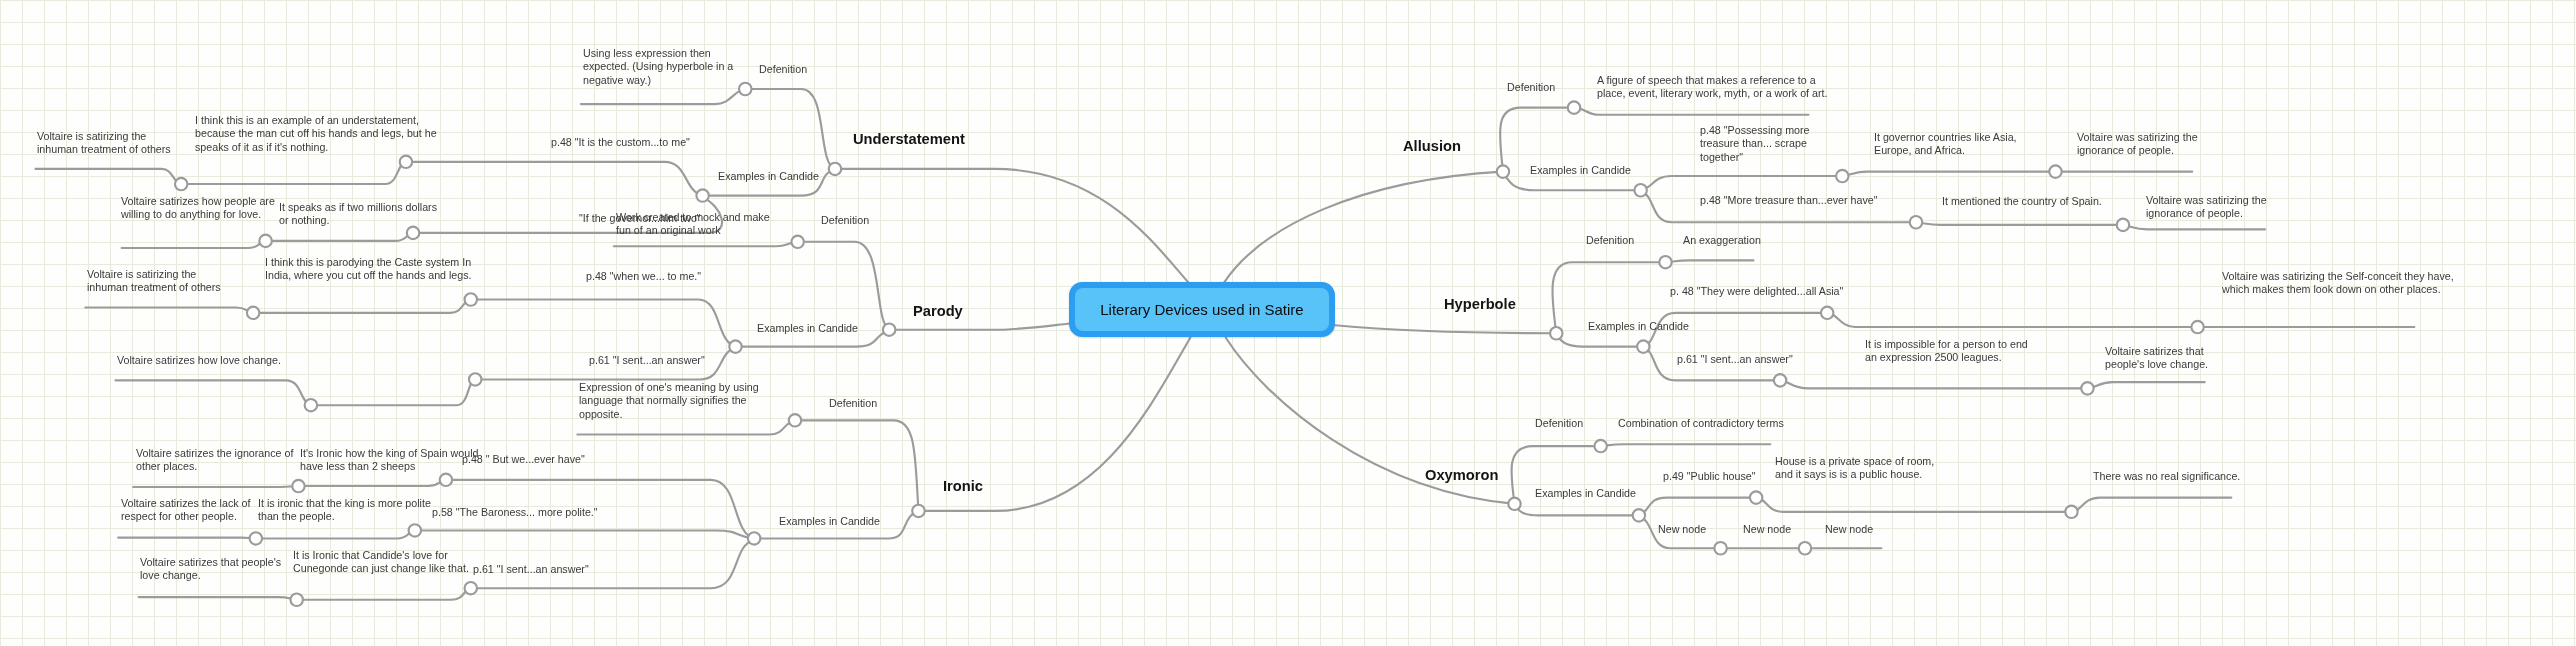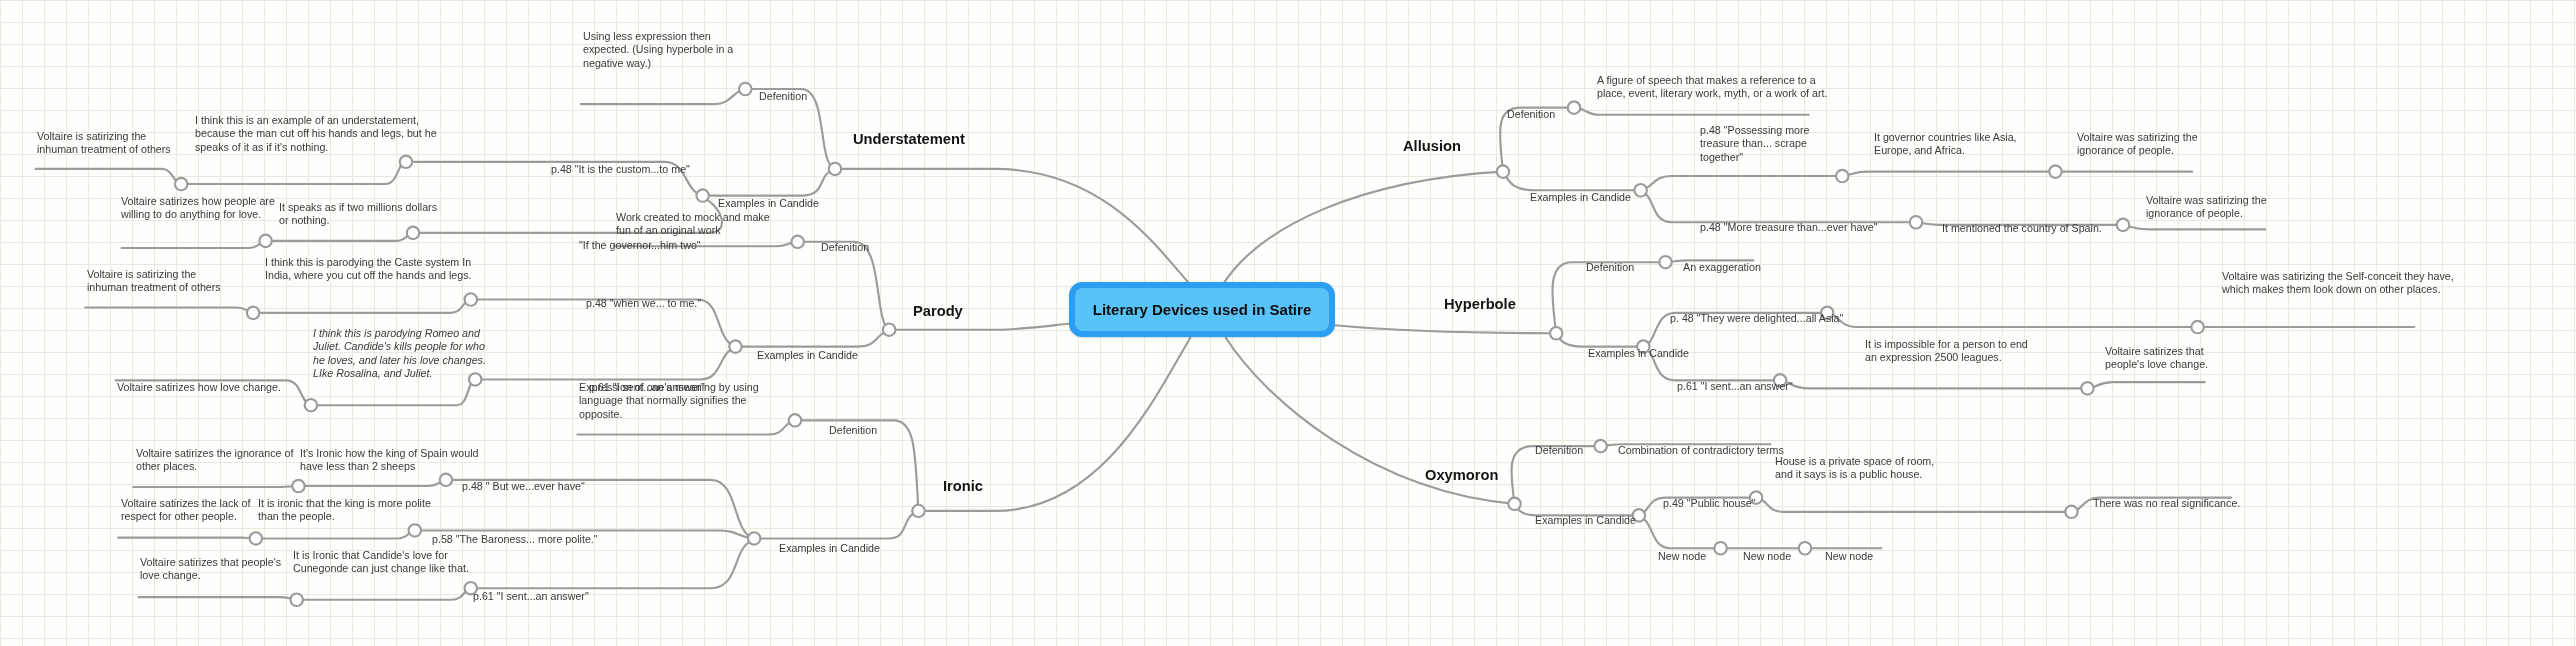--- a/index.html
+++ b/index.html
@@ -9,32 +9,32 @@
     background-color:#fefefd;
     background-image:
       linear-gradient(var(--grid,#e6ecdd) 0.9px,transparent 0.9px),
       linear-gradient(90deg,var(--grid,#e6ecdd) 0.9px,transparent 0.9px);
     background-size:22px 22px;
   }
   svg.links{position:absolute;left:0;top:0;width:2576px;height:647px;}
   svg.links path{fill:none;stroke:var(--connector,#9b9b9b);stroke-width:2.4;stroke-linecap:round;}
   svg.links circle{fill:#fff;stroke:var(--connector,#9b9b9b);stroke-width:2.4;}
   .node{position:absolute;font-size:10.7px;line-height:1.25;color:var(--text,#3a3a3a);}
-  .nw{white-space:nowrap;margin-top:27px;}
+  .nw{white-space:nowrap;}
   .it{font-style:italic;}
   .branch{position:absolute;font-size:14.7px;font-weight:bold;color:#141414;white-space:nowrap;}
   .center-outer{
     position:absolute;left:1069px;top:282px;width:266px;height:55px;box-sizing:border-box;
     background:var(--center-border,#2b9ef2);border-radius:13.3px;padding:6.2px;
     box-shadow:0 0.9px 1.8px rgba(0,0,0,.15);
   }
   .center-inner{
     width:100%;height:100%;background:var(--center-fill,#58c3f8);border-radius:8px;
     display:flex;align-items:center;justify-content:center;
-    font-size:15px;font-weight:bold;color:#0c0c0c;white-space:nowrap;
+    font-size:15px;font-weight:normal;color:#0c0c0c;white-space:nowrap;
   }
 </style>
 </head>
 <body>
 
 <div id="canvas">
 
   <svg class="links" viewBox="0 0 2900 728" width="2576" height="647">
 
     <path d="M940,190 H1120 C1240,190 1300,275 1338,318"></path>
@@ -150,38 +150,37 @@
     <circle cx="1937" cy="617" r="7"></circle>
     <circle cx="2032" cy="617" r="7"></circle>
   </svg>
 
   <div class="center-outer">
     <div class="center-inner">Literary Devices used in Satire</div>
   </div>
 
   <div class="branch" style="left:853px;top:131px">Understatement</div>
   <div class="node nw" style="left:759px;top:63px">Defenition</div>
-  <div class="node" style="left:583px;top:30px;width:153px">Using less expression then expected. (Using hyperbole in a negative way.)</div>
+  <div class="node" style="left:583px;top:47px;width:153px">Using less expression then expected. (Using hyperbole in a negative way.)</div>
   <div class="node nw" style="left:718px;top:170px">Examples in Candide</div>
   <div class="node nw" style="left:551px;top:136px">p.48 "It is the custom...to me"</div>
   <div class="node" style="left:195px;top:114px;width:242px">I think this is an example of an understatement, because the man cut off his hands and legs, but he speaks of it as if it's nothing.</div>
   <div class="node" style="left:37px;top:130px;width:153px">Voltaire is satirizing the inhuman treatment of others</div>
   <div class="node nw" style="left:579px;top:212px">"If the governor...him two"</div>
   <div class="node" style="left:279px;top:201px;width:160px">It speaks as if two millions dollars or nothing.</div>
   <div class="node" style="left:121px;top:195px;width:162px">Voltaire satirizes how people are willing to do anything for love.</div>
 
   <div class="branch" style="left:913px;top:303px">Parody</div>
   <div class="node nw" style="left:821px;top:214px">Defenition</div>
   <div class="node" style="left:616px;top:211px;width:165px">Work created to mock and make fun of an original work</div>
   <div class="node nw" style="left:757px;top:322px">Examples in Candide</div>
   <div class="node nw" style="left:586px;top:270px">p.48 "when we... to me."</div>
   <div class="node" style="left:265px;top:256px;width:229px">I think this is parodying the Caste system In India, where you cut off the hands and legs.</div>
   <div class="node" style="left:87px;top:268px;width:153px">Voltaire is satirizing the inhuman treatment of others</div>
   <div class="node nw" style="left:589px;top:354px">p.61 "I sent...an answer"</div>
-  <div class="node it" style="left:313px;top:327px;width:174px">I think this is parodying Romeo and Juliet. Candide's kills people for who he loves, and later his love changes. LIke Rosalina, and Juliet.</div>
   <div class="node nw" style="left:117px;top:354px">Voltaire satirizes how love change.</div>
 
   <div class="branch" style="left:943px;top:478px">Ironic</div>
   <div class="node nw" style="left:829px;top:397px">Defenition</div>
   <div class="node" style="left:579px;top:381px;width:203px">Expression of one's meaning by using language that normally signifies the opposite.</div>
   <div class="node nw" style="left:779px;top:515px">Examples in Candide</div>
   <div class="node nw" style="left:462px;top:453px">p.48 " But we...ever have"</div>
   <div class="node" style="left:300px;top:447px;width:179px">It's Ironic how the king of Spain would have less than 2 sheeps</div>
   <div class="node" style="left:136px;top:447px;width:173px">Voltaire satirizes the ignorance of other places.</div>
   <div class="node nw" style="left:432px;top:506px">p.58 "The Baroness... more polite."</div>

